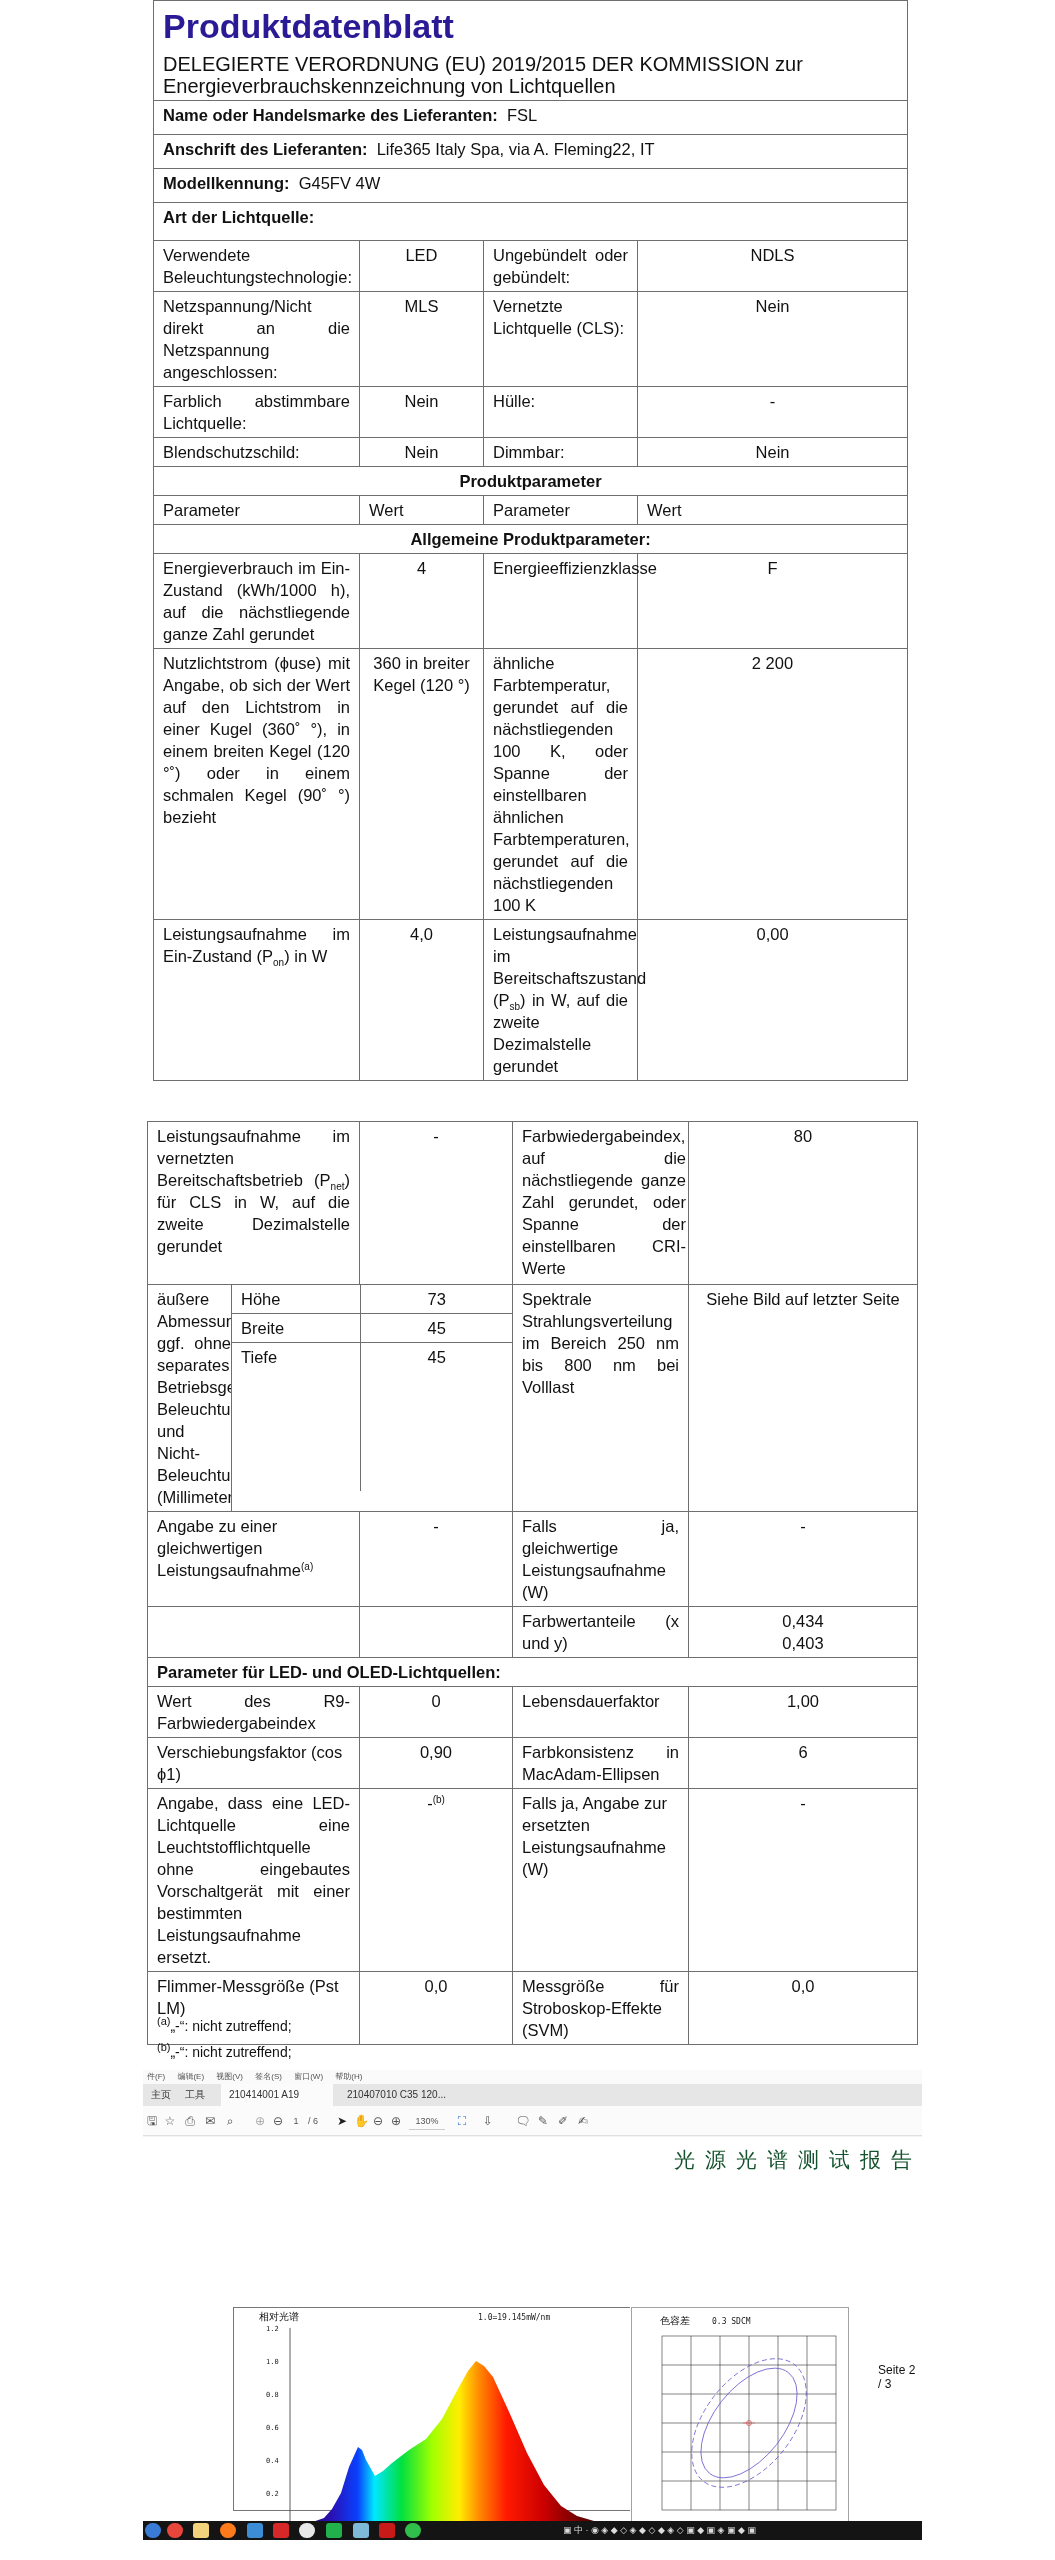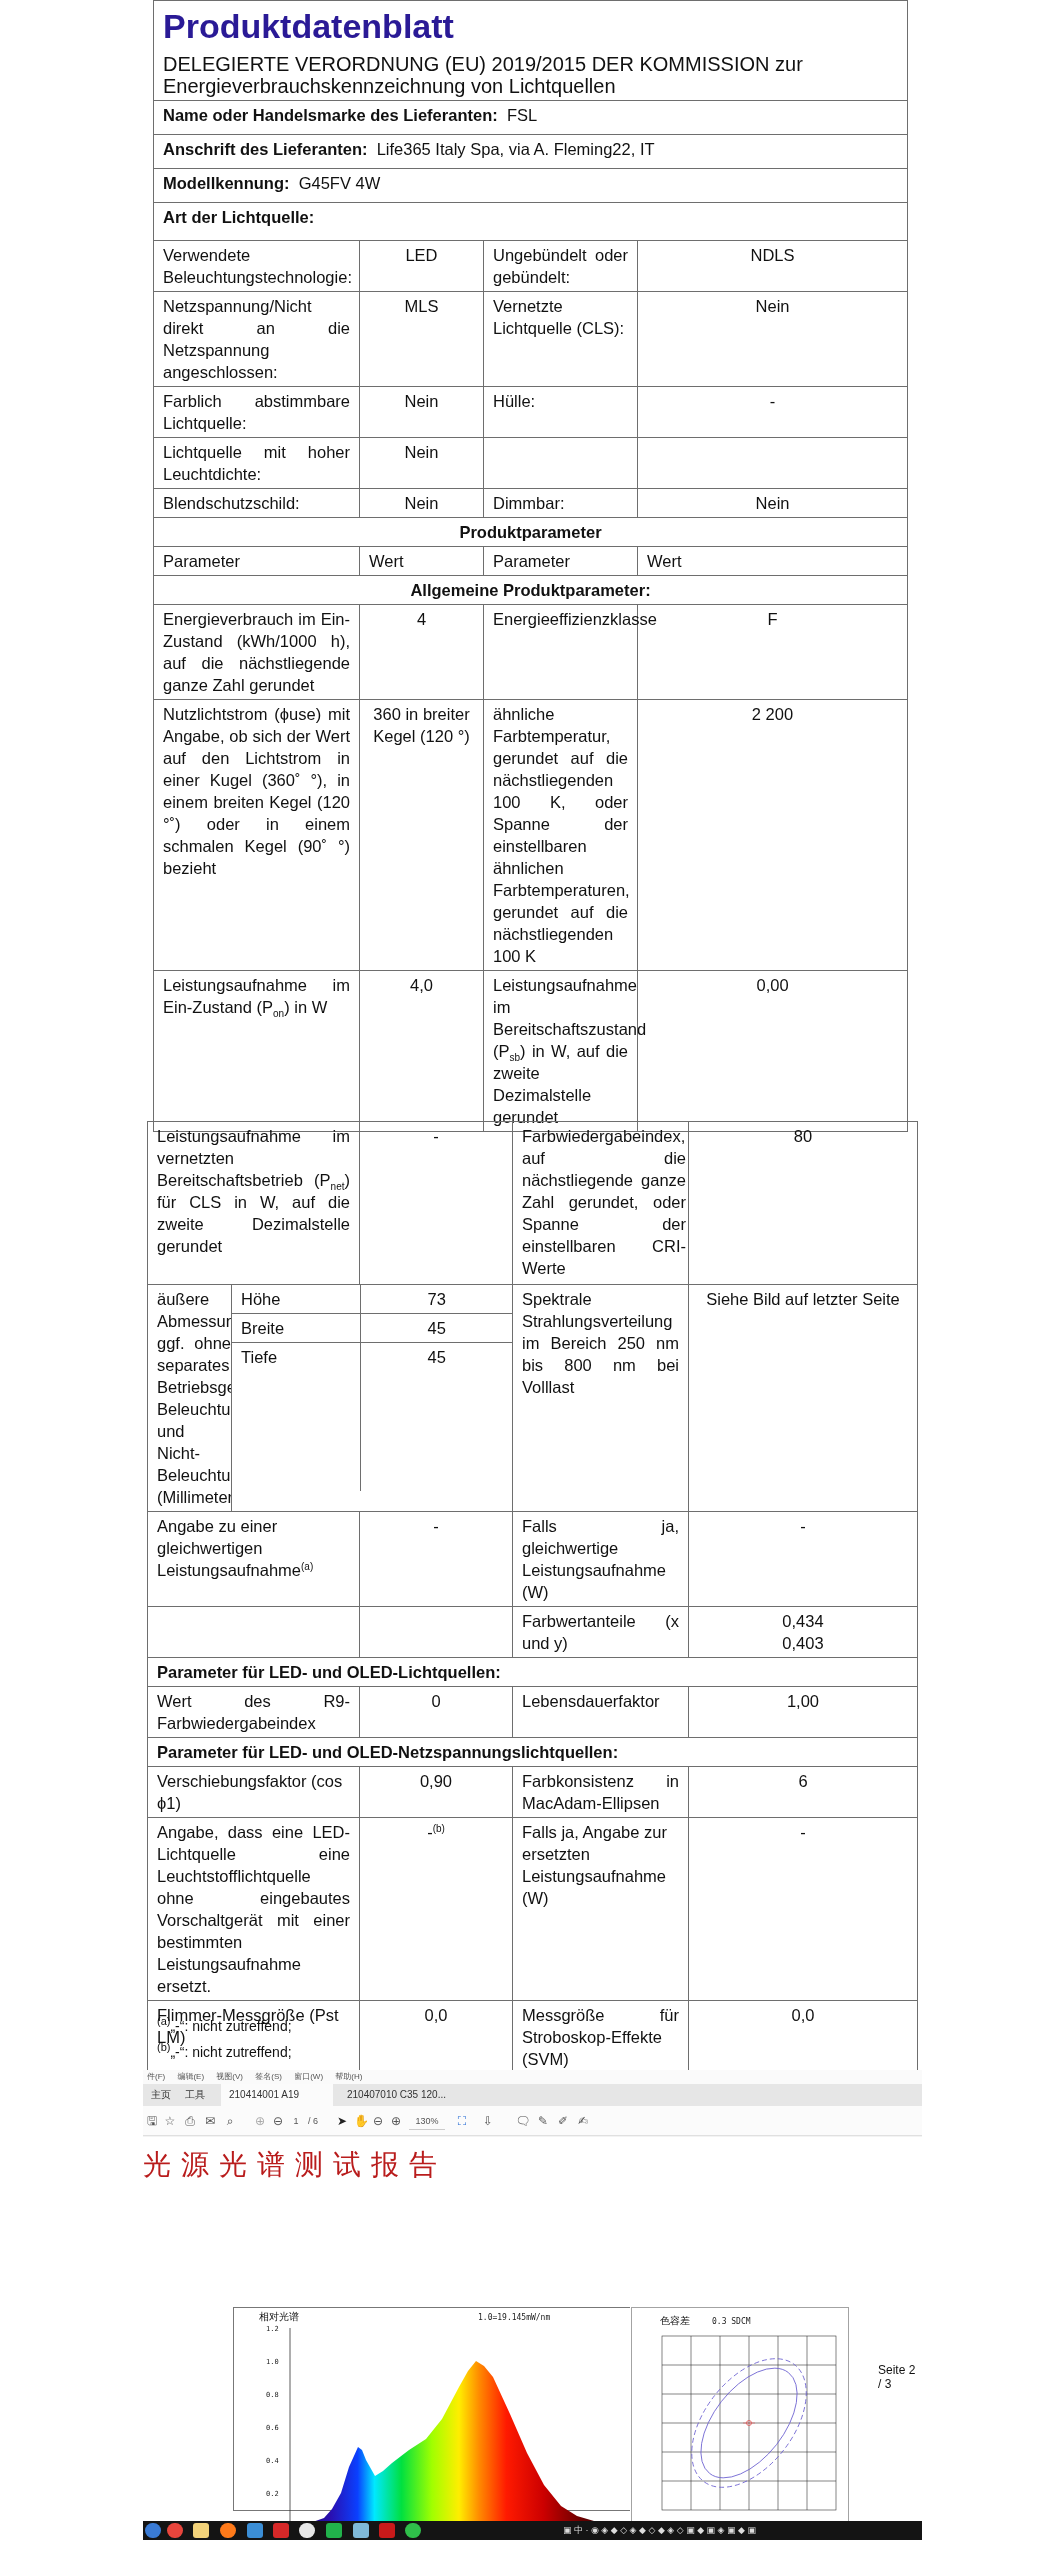--- a/index.html
+++ b/index.html
@@ -32,21 +32,21 @@
   
   .viewer { position: absolute; left: 143px; top: 2070px; width: 779px; height: 470px; background: #f3f3f3; overflow: hidden; }
   .menubar { position: absolute; left: 0; top: 0; width: 100%; height: 14px; font-size: 8px; color: #555; padding-left: 4px; line-height: 14px; background: #fafafa; }
   .menubar span { margin-right: 10px; }
   .tabbar { position: absolute; left: 0; top: 14px; width: 100%; height: 22px; background: #e6e6e6; font-size: 10px; line-height: 22px; color: #333; }
   .tabbar .tab { position: absolute; top: 0; height: 22px; padding: 0 8px; }
   .tabbar .tab.active { background: #fbfbfb; }
   .toolbar { position: absolute; left: 0; top: 36px; width: 100%; height: 30px; background: #fbfbfb; border-bottom: 1px solid #e0e0e0; font-size: 12px; color: #555; }
   .tb { position: absolute; top: 6px; height: 18px; line-height: 18px; text-align: center; }
   .pagecontent { position: absolute; left: 0; top: 67px; width: 100%; height: 403px; background: #fff; }
-  .report-title { position: absolute; left: 0; width: 100%; top: 9px; text-align: left; font-family: "DejaVu Serif", serif; font-size: 28px; letter-spacing: 10px; color: #b91c1c; }
+  .report-title { position: absolute; left: 0; width: 100%; top: 9px; text-align: right; font-family: "DejaVu Serif", serif; font-size: 21px; letter-spacing: 10px; color: #14532d; }
 
   .chart-box { position: absolute; left: 90px; top: 170px; width: 397px; height: 204px; border: 1px solid #777; border-right: none; padding-left: 24px; }
   .cie-box { position: absolute; left: 488px; top: 170px; width: 218px; height: 274px; border: 1px solid #a3a3a3; }
   .seite { position: absolute; left: 735px; top: 226px; font-size: 12px; color: #111; }
 
   .taskbar { position: absolute; left: 0; top: 451px; width: 100%; height: 19px; background: #141414; }
   .tk { position: absolute; top: 2px; width: 16px; height: 15px; border-radius: 3px; }
 </style>
 </head>
 <body>
@@ -93,26 +93,20 @@
       <td class="j">Netzspannung/Nicht direkt an die Netzspannung angeschlossen:</td>
       <td class="c">MLS</td>
       <td>Vernetzte Lichtquelle (CLS):</td>
       <td class="c">Nein</td>
     </tr>
     <tr style="height:48px">
       <td class="j">Farblich abstimmbare Lichtquelle:</td>
       <td class="c">Nein</td>
       <td>Hülle:</td>
       <td class="c">-</td>
-    </tr>
-    <tr style="height:48px">
-      <td class="j">Lichtquelle mit hoher Leuchtdichte:</td>
-      <td class="c">Nein</td>
-      <td></td>
-      <td class="c"></td>
     </tr>
     <tr style="height:26px">
       <td>Blendschutzschild:</td>
       <td class="c">Nein</td>
       <td>Dimmbar:</td>
       <td class="c">Nein</td>
     </tr>
 
     <tr style="height:26px">
       <td colspan="4" class="sect">Produktparameter</td>
@@ -206,23 +200,20 @@
     </tr>
     <tr style="height:26px">
       <td colspan="5" class="sectl">Parameter für LED- und OLED-Lichtquellen:</td>
     </tr>
     <tr style="height:48px">
       <td colspan="2" class="j">Wert des R9-Farbwiedergabeindex</td>
       <td class="c">0</td>
       <td>Lebensdauerfaktor</td>
       <td class="c">1,00</td>
     </tr>
-    <tr style="height:26px">
-      <td colspan="5" class="sectl">Parameter für LED- und OLED-Netzspannungslichtquellen:</td>
-    </tr>
     <tr style="height:48px">
       <td colspan="2">Verschiebungsfaktor (cos ϕ1)</td>
       <td class="c">0,90</td>
       <td class="j">Farbkonsistenz in MacAdam-Ellipsen</td>
       <td class="c">6</td>
     </tr>
     <tr style="height:136px">
       <td colspan="2" class="j">Angabe, dass eine LED-Lichtquelle eine Leuchtstofflichtquelle ohne eingebautes Vorschaltgerät mit einer bestimmten Leistungsaufnahme ersetzt.</td>
       <td class="c"><span>-</span><sup>(b)</sup></td>
       <td>Falls ja, Angabe zur ersetzten Leistungsaufnahme (W)</td>

